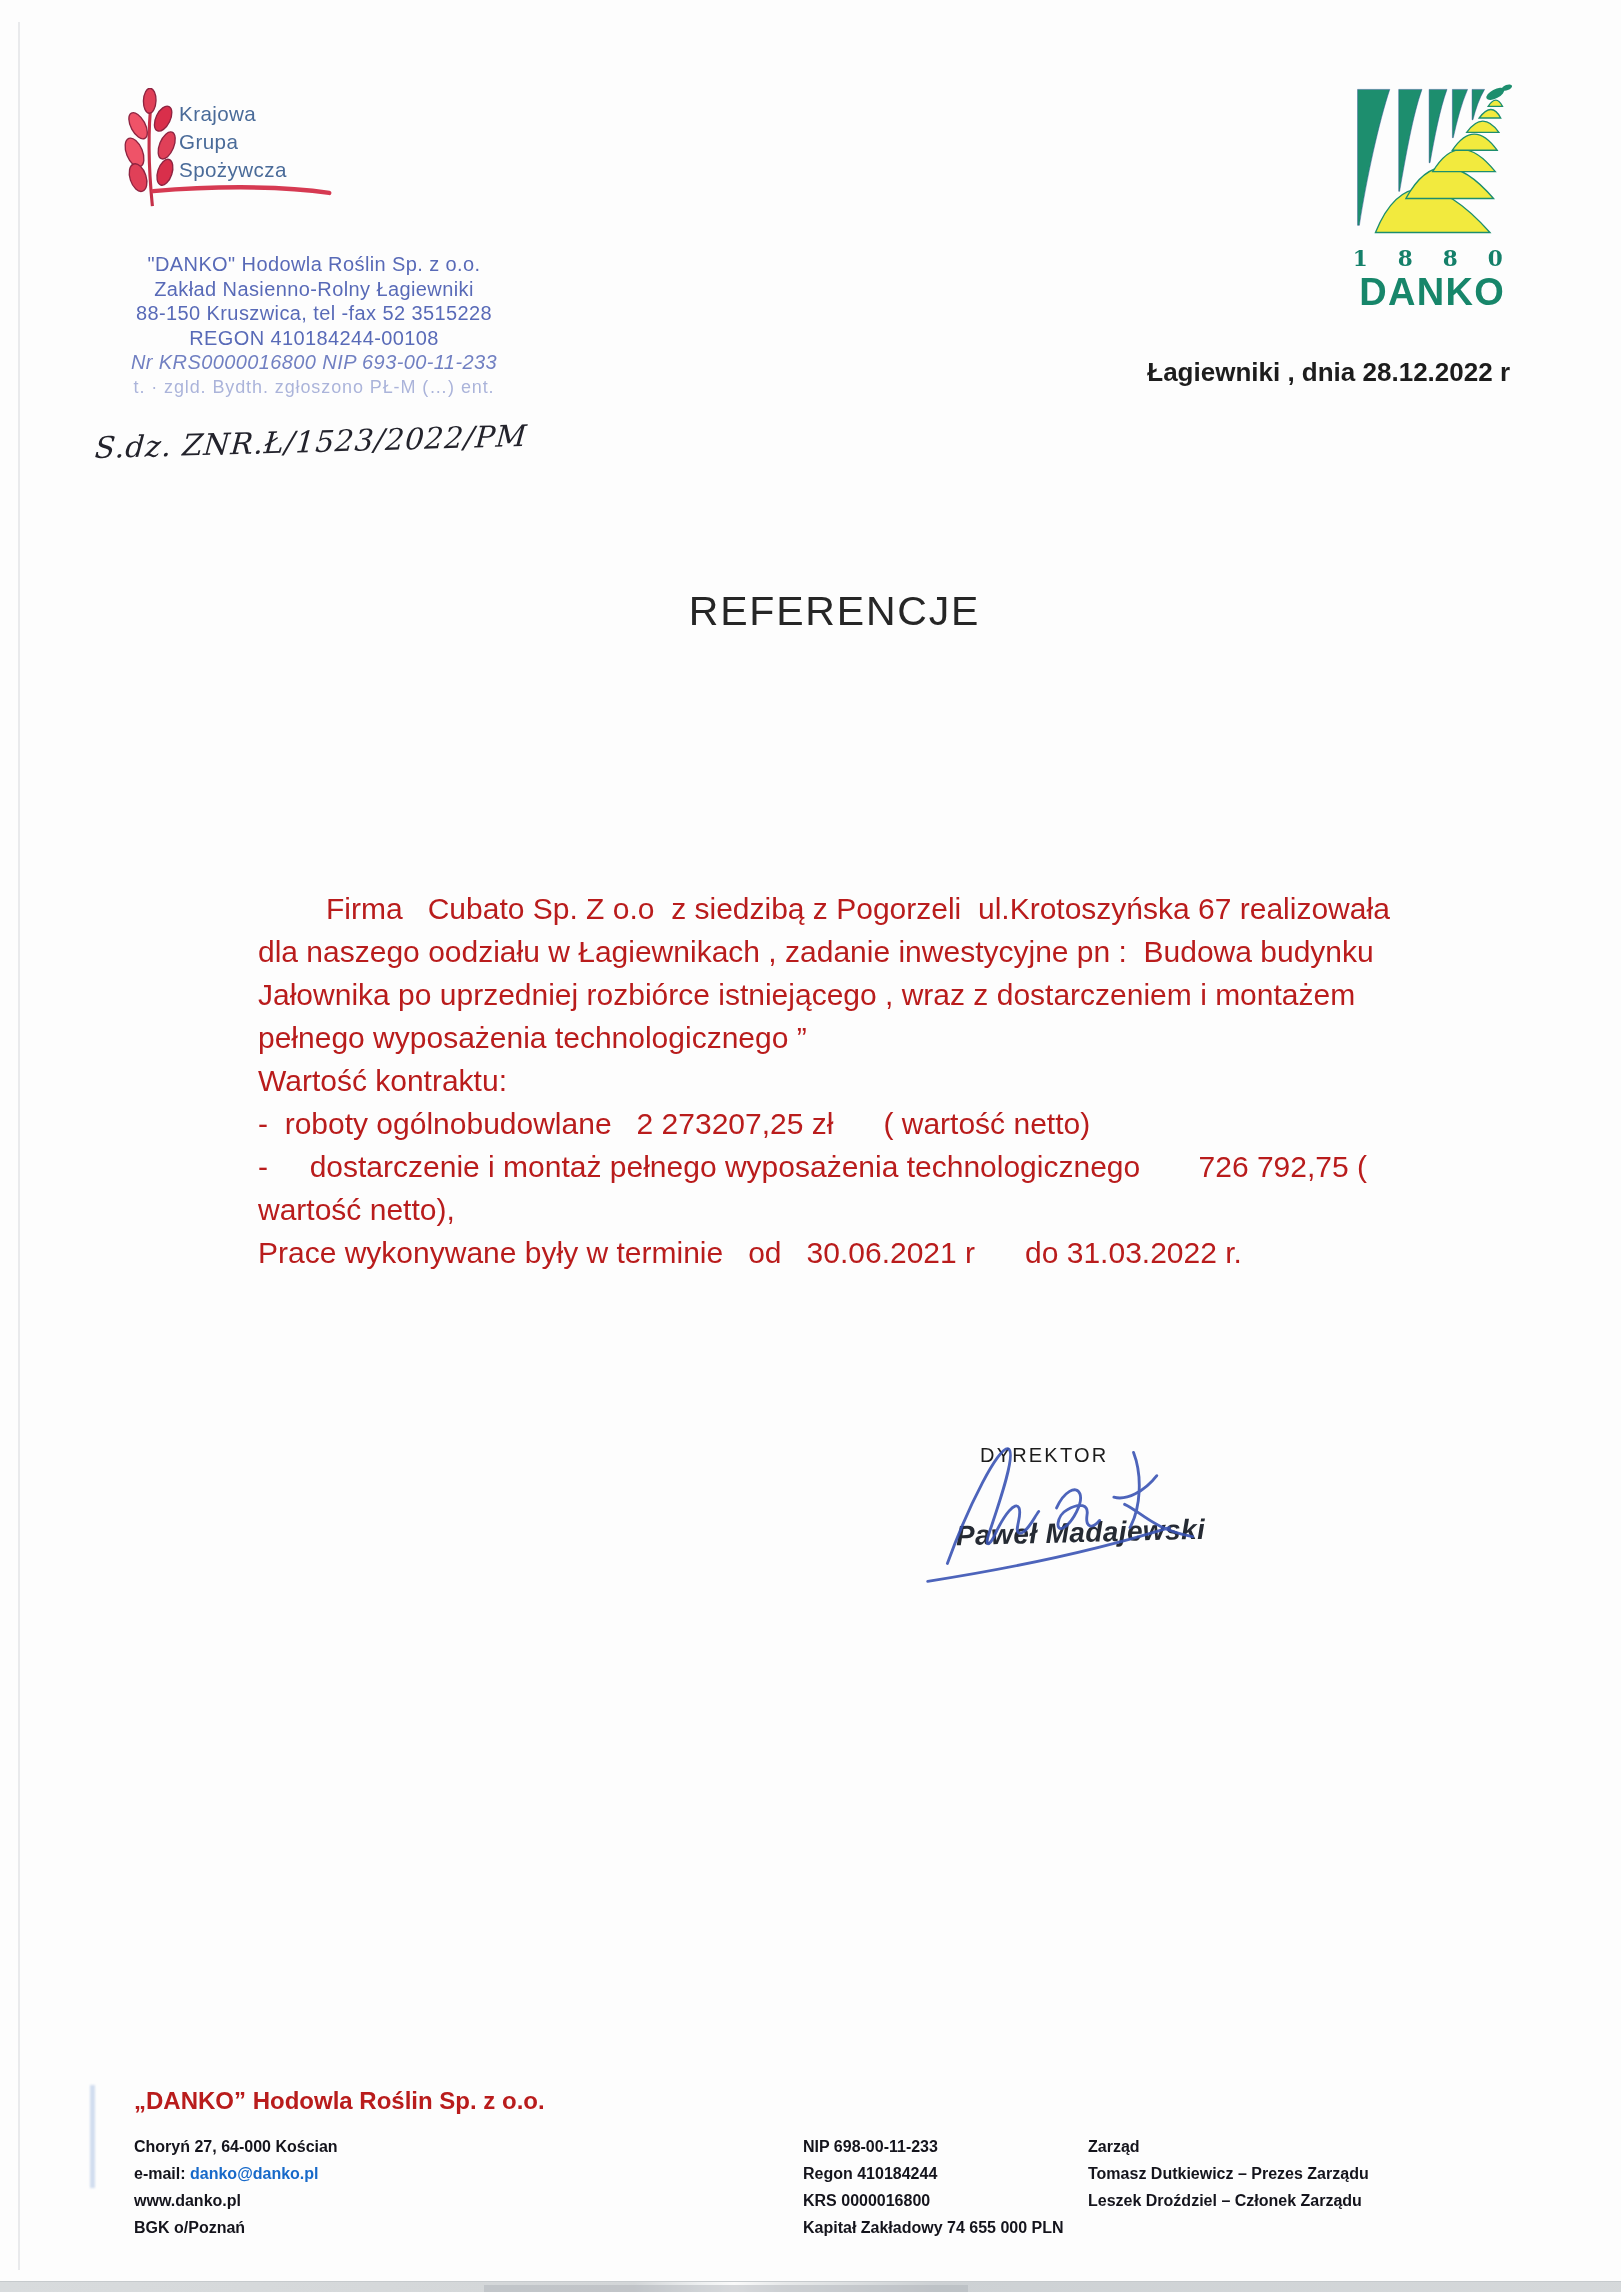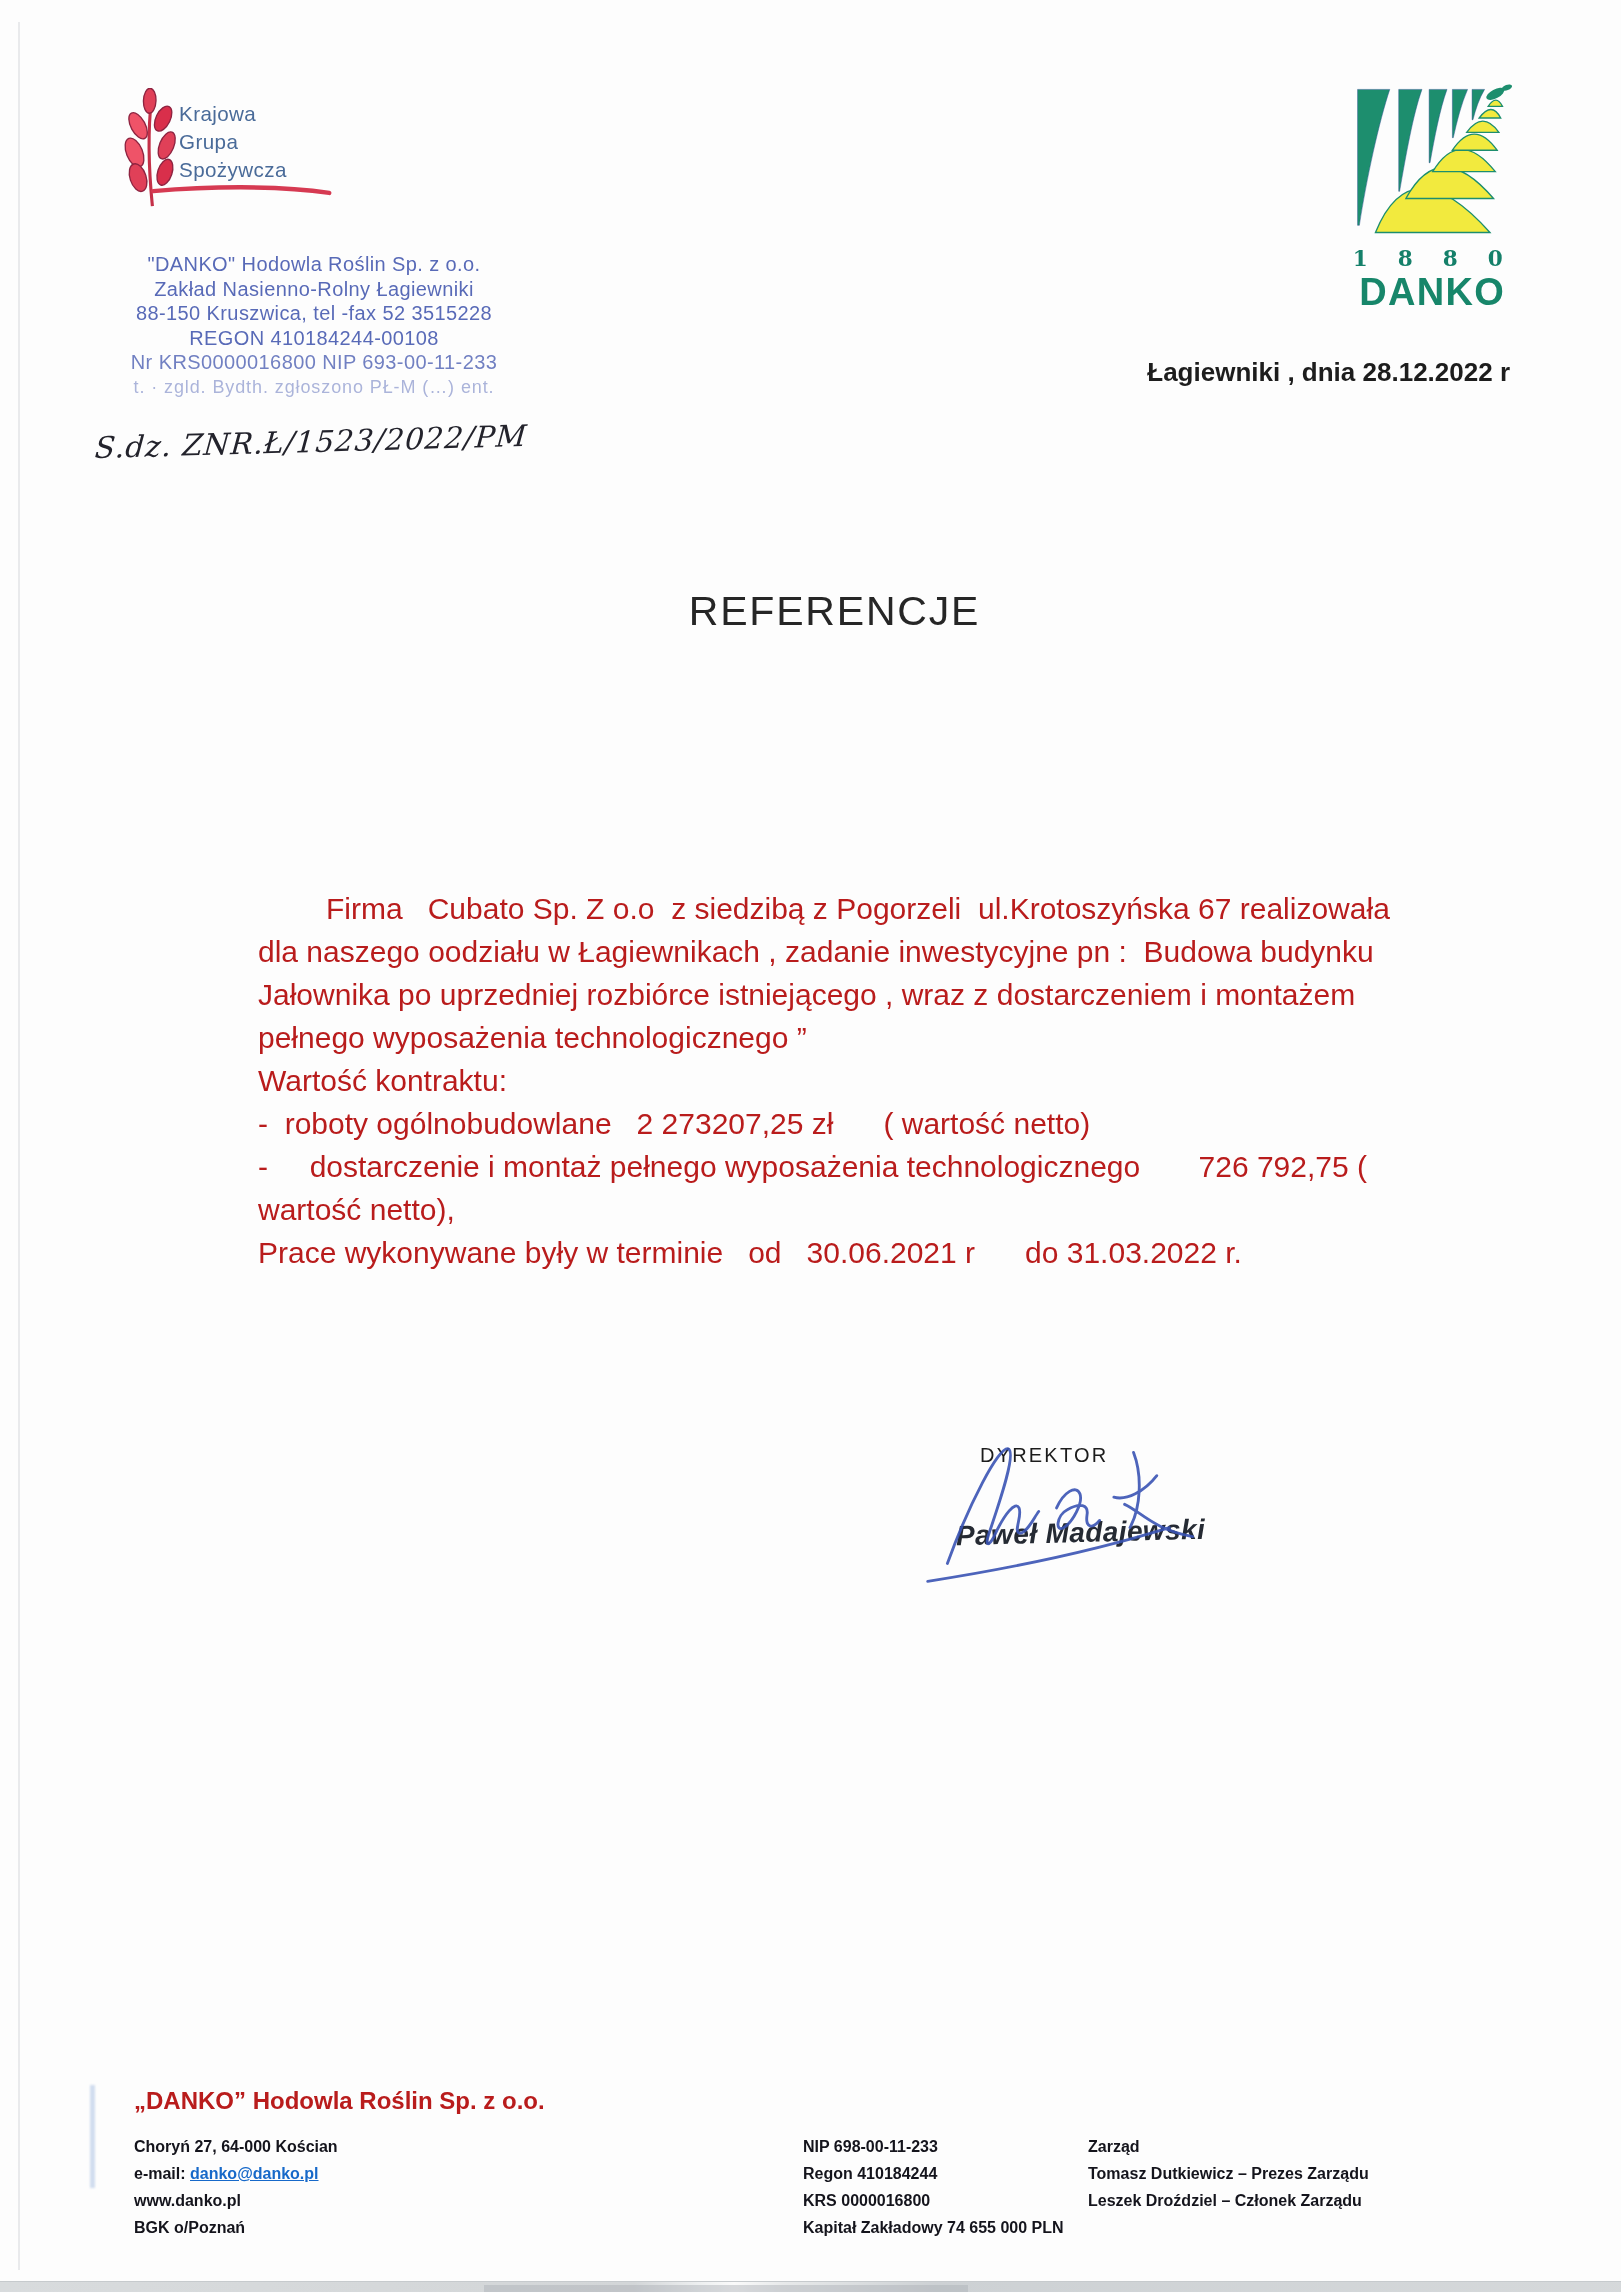--- a/index.html
+++ b/index.html
@@ -19,21 +19,21 @@
   .kgs-logo{position:absolute;left:122px;top:84px;}
   .kgs-icon{position:absolute;left:0;top:3.6px;}
   .kgs-text{position:absolute;left:57px;top:16px;font-size:20.6px;line-height:28px;
     color:#4a6b99;font-weight:500;letter-spacing:0.4px;}
   .kgs-underline{position:absolute;left:29px;top:100px;}
 
   
   .stamp{position:absolute;left:90px;top:252px;width:448px;text-align:center;
     color:#4256ae;opacity:.88;filter:blur(0.4px);
     font-size:20px;line-height:24.6px;letter-spacing:0.4px;}
-  .stamp .s5{opacity:.85;}
+  .stamp .s5{opacity:.85;font-style:italic;}
   .stamp .s6{opacity:.5;letter-spacing:0.9px;font-size:18px;}
 
   
   .ref-number{position:absolute;left:95px;top:425px;
     font-family:"DejaVu Serif",serif;font-style:italic;font-size:29.6px;color:#23232c;
     transform:rotate(-1.6deg) skewX(-6deg);letter-spacing:0.9px;}
 
   
   .danko-logo{position:absolute;left:1351px;top:82px;width:166px;text-align:center;}
   .danko-year{display:flex;justify-content:space-between;width:150px;margin:3.6px auto 0 1.8px;
@@ -56,21 +56,21 @@
   .signature-svg{position:absolute;left:922px;top:1422px;}
 
   
   .footer-company{position:absolute;left:134px;top:2087px;font-size:24px;font-weight:700;color:#b91c1c;}
   .f-small{position:absolute;font-size:16px;font-weight:700;line-height:27px;color:#14141c;}
   .f-col1{left:134px;top:2133px;}
   .f-col2{left:376px;top:2133px;}
   .f-col3{left:803px;top:2133px;}
   .f-col4{left:1088px;top:2133px;}
   .f-account{margin-top:27px;}
-  .email-link{color:#1769c9;text-decoration:underline;}
+  .email-link{color:#1769c9;}
 </style>
 </head>
 <body>
 
 <div class="page">
 
   <div class="scan-edge-line"></div>
   <div class="scan-blue-streak"></div>
   <div class="scan-bottom-band"></div>
   <div class="scan-bottom-dark"></div>

